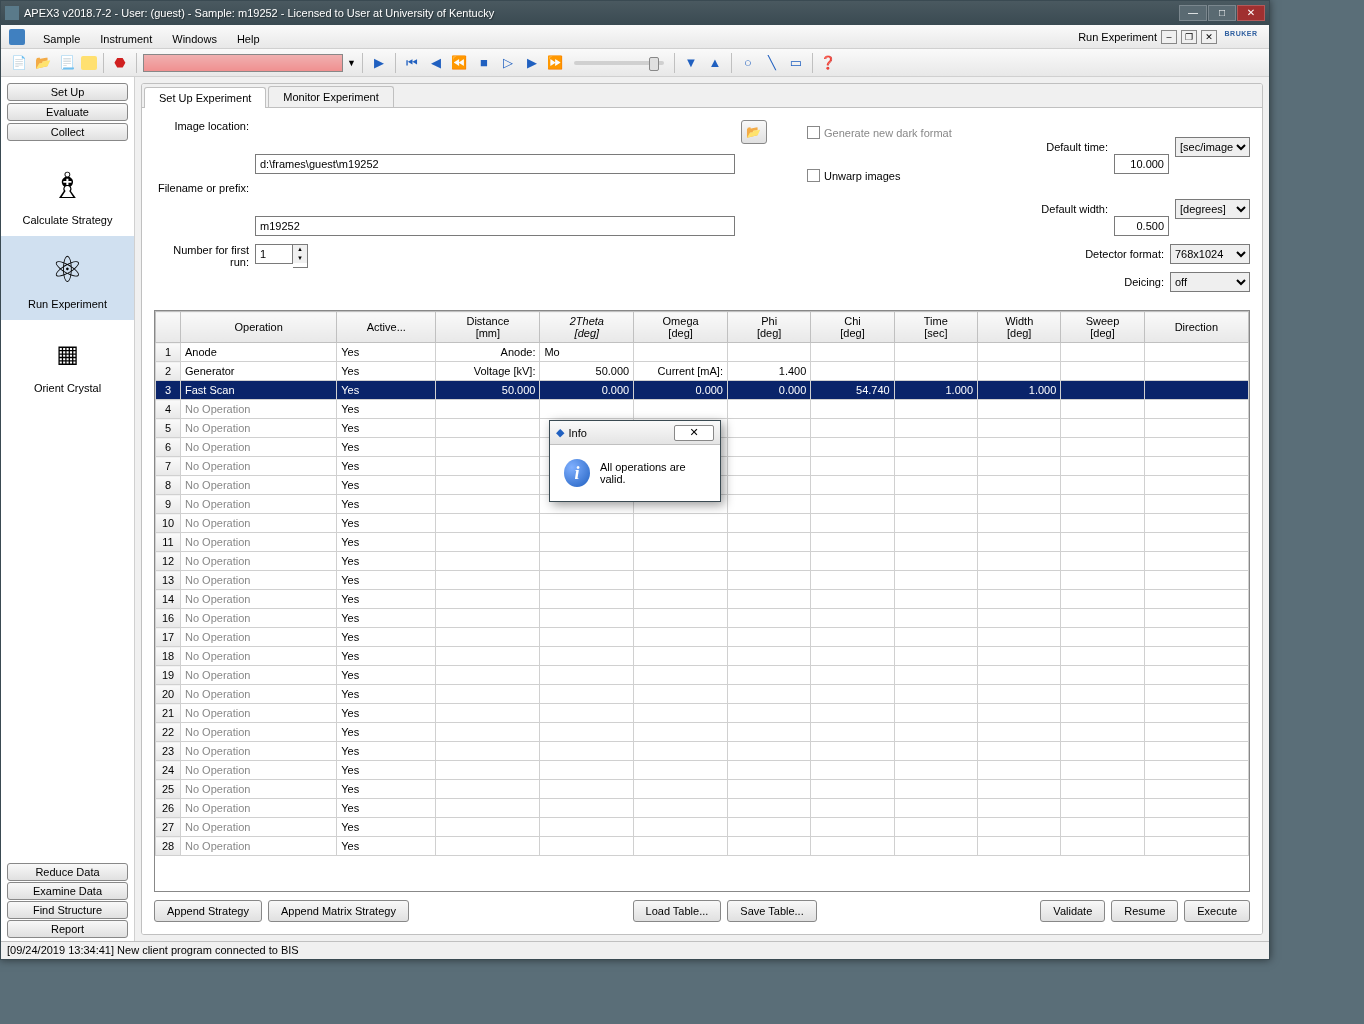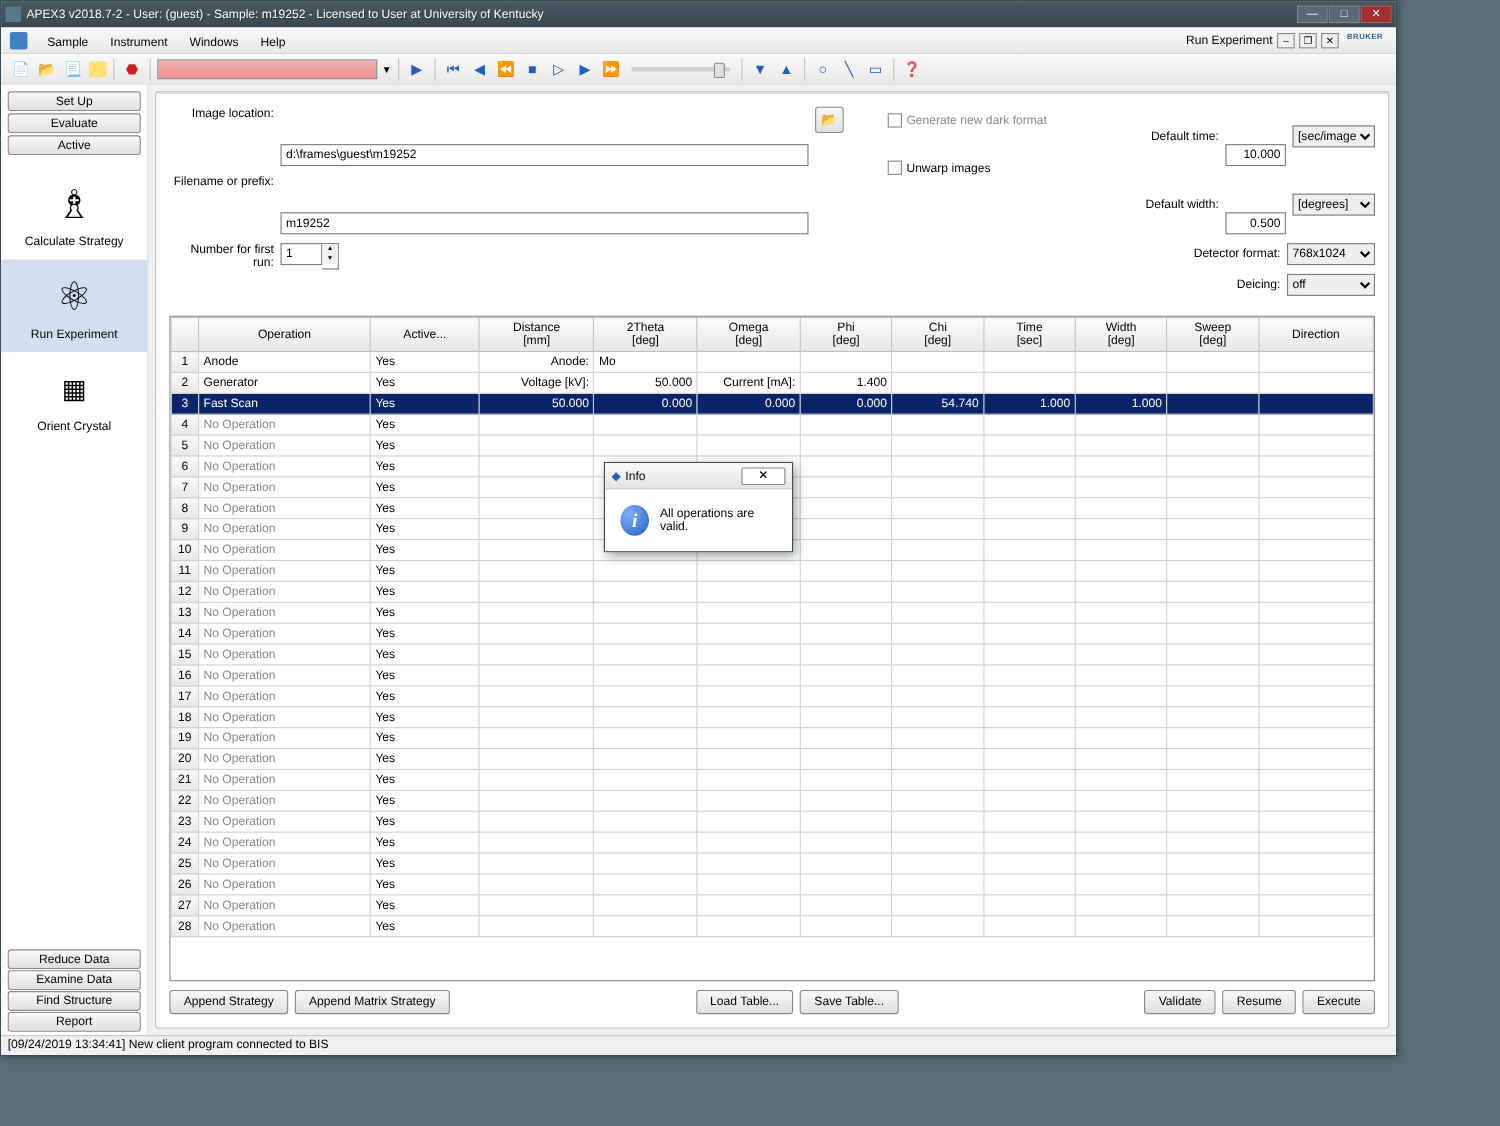--- a/index.html
+++ b/index.html
@@ -135,21 +135,21 @@
     <div class="tb-icon" style="color:#2060c0;">╲</div>
     <div class="tb-icon" style="color:#2060c0;">▭</div>
     <div class="tb-sep"></div>
     <div class="tb-icon">❓</div>
   </div>
 
   <div class="main-area">
     <div class="sidebar">
       <div class="sidebar-btn">Set Up</div>
       <div class="sidebar-btn">Evaluate</div>
-      <div class="sidebar-btn">Active</div>
+      <div class="sidebar-btn">Collect</div>
       <div class="sidebar-icons">
         <div class="sidebar-icon-item">
           <div class="icon-large">♗</div>
           <div>Calculate Strategy</div>
         </div>
         <div class="sidebar-icon-item selected">
           <div class="icon-large">⚛</div>
           <div>Run Experiment</div>
         </div>
         <div class="sidebar-icon-item">
@@ -160,20 +160,24 @@
       <div class="sidebar-bottom">
         <div class="sidebar-btn">Reduce Data</div>
         <div class="sidebar-btn">Examine Data</div>
         <div class="sidebar-btn">Find Structure</div>
         <div class="sidebar-btn">Report</div>
       </div>
     </div>
 
     <div class="content">
       <div class="tab-panel">
+        <div class="tabs">
+          <div class="tab active">Set Up Experiment</div>
+          <div class="tab">Monitor Experiment</div>
+        </div>
         <div class="tab-content">
           <div class="setup-top">
             <div>
               <div class="setup-row">
                 <div class="setup-label">Image location:</div>
                 <input class="setup-input" style="width: 480px;" value="d:\frames\guest\m19252">
                 <div class="folder-btn">📂</div>
               </div>
               <div class="setup-row">
                 <div class="setup-label">Filename or prefix:</div>
@@ -223,21 +227,21 @@
           </div>
 
           <div class="table-wrap">
             <table>
               <thead>
                   <tr id="thead-row">
                     <th style="width: 24px;"></th>
                     <th style="width: 150px;">Operation</th>
                     <th style="width: 95px;">Active...</th>
                     <th style="width: 100px;">Distance<br>[mm]</th>
-                    <th style="width: 90px;">2Theta<br>[deg]</th>
+                    <th style="width: 90px; font-style: italic;">2Theta<br>[deg]</th>
                     <th style="width: 90px;">Omega<br>[deg]</th>
                     <th style="width: 80px;">Phi<br>[deg]</th>
                     <th style="width: 80px;">Chi<br>[deg]</th>
                     <th style="width: 80px;">Time<br>[sec]</th>
                     <th style="width: 80px;">Width<br>[deg]</th>
                     <th style="width: 80px;">Sweep<br>[deg]</th>
                     <th style="width: 100px;">Direction</th>
                   </tr>
                 </thead>
               <tbody id="tbody">
@@ -418,34 +422,20 @@
                     <td class="right"></td>
                     <td class="right"></td>
                     <td class="right"></td>
                     <td class="right"></td>
                     <td class="right"></td>
                     <td></td>
                     <td></td>
                   </tr>
                   <tr>
                     <td class="row-header">14</td>
-                    <td class="grey">No Operation</td>
-                    <td>Yes</td>
-                    <td class="right"></td>
-                    <td class=""></td>
-                    <td class="right"></td>
-                    <td class="right"></td>
-                    <td class="right"></td>
-                    <td class="right"></td>
-                    <td class="right"></td>
-                    <td></td>
-                    <td></td>
-                  </tr>
-                  <tr>
-                    <td class="row-header">15</td>
                     <td class="grey">No Operation</td>
                     <td>Yes</td>
                     <td class="right"></td>
                     <td class=""></td>
                     <td class="right"></td>
                     <td class="right"></td>
                     <td class="right"></td>
                     <td class="right"></td>
                     <td class="right"></td>
                     <td></td>

